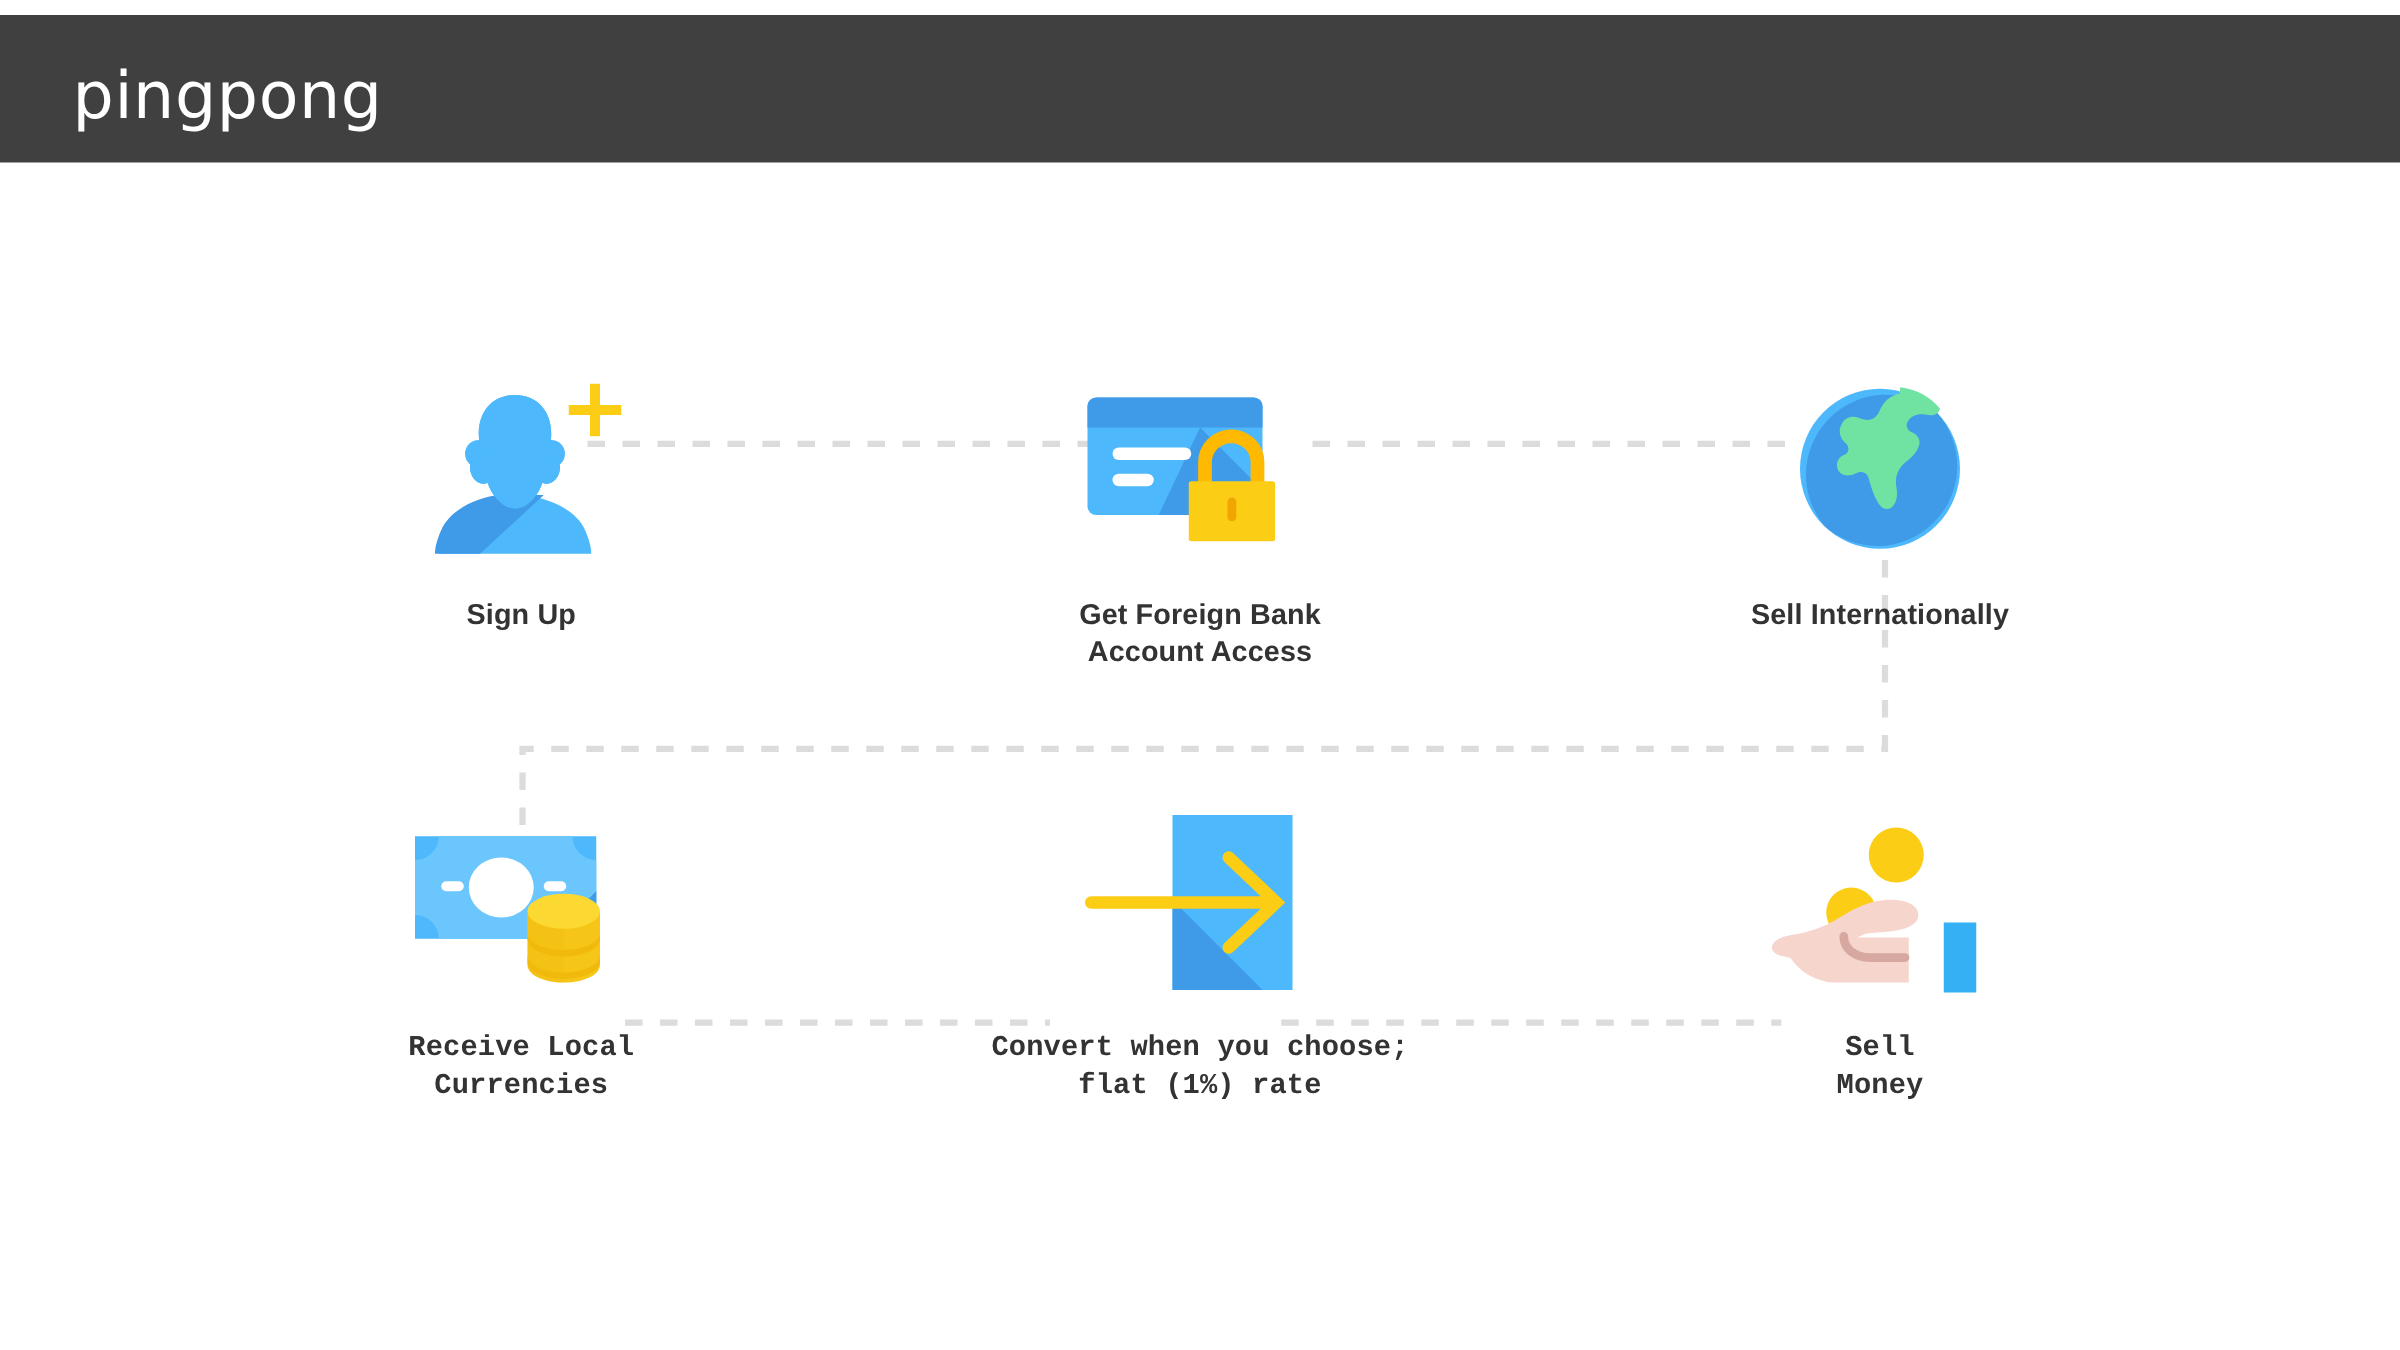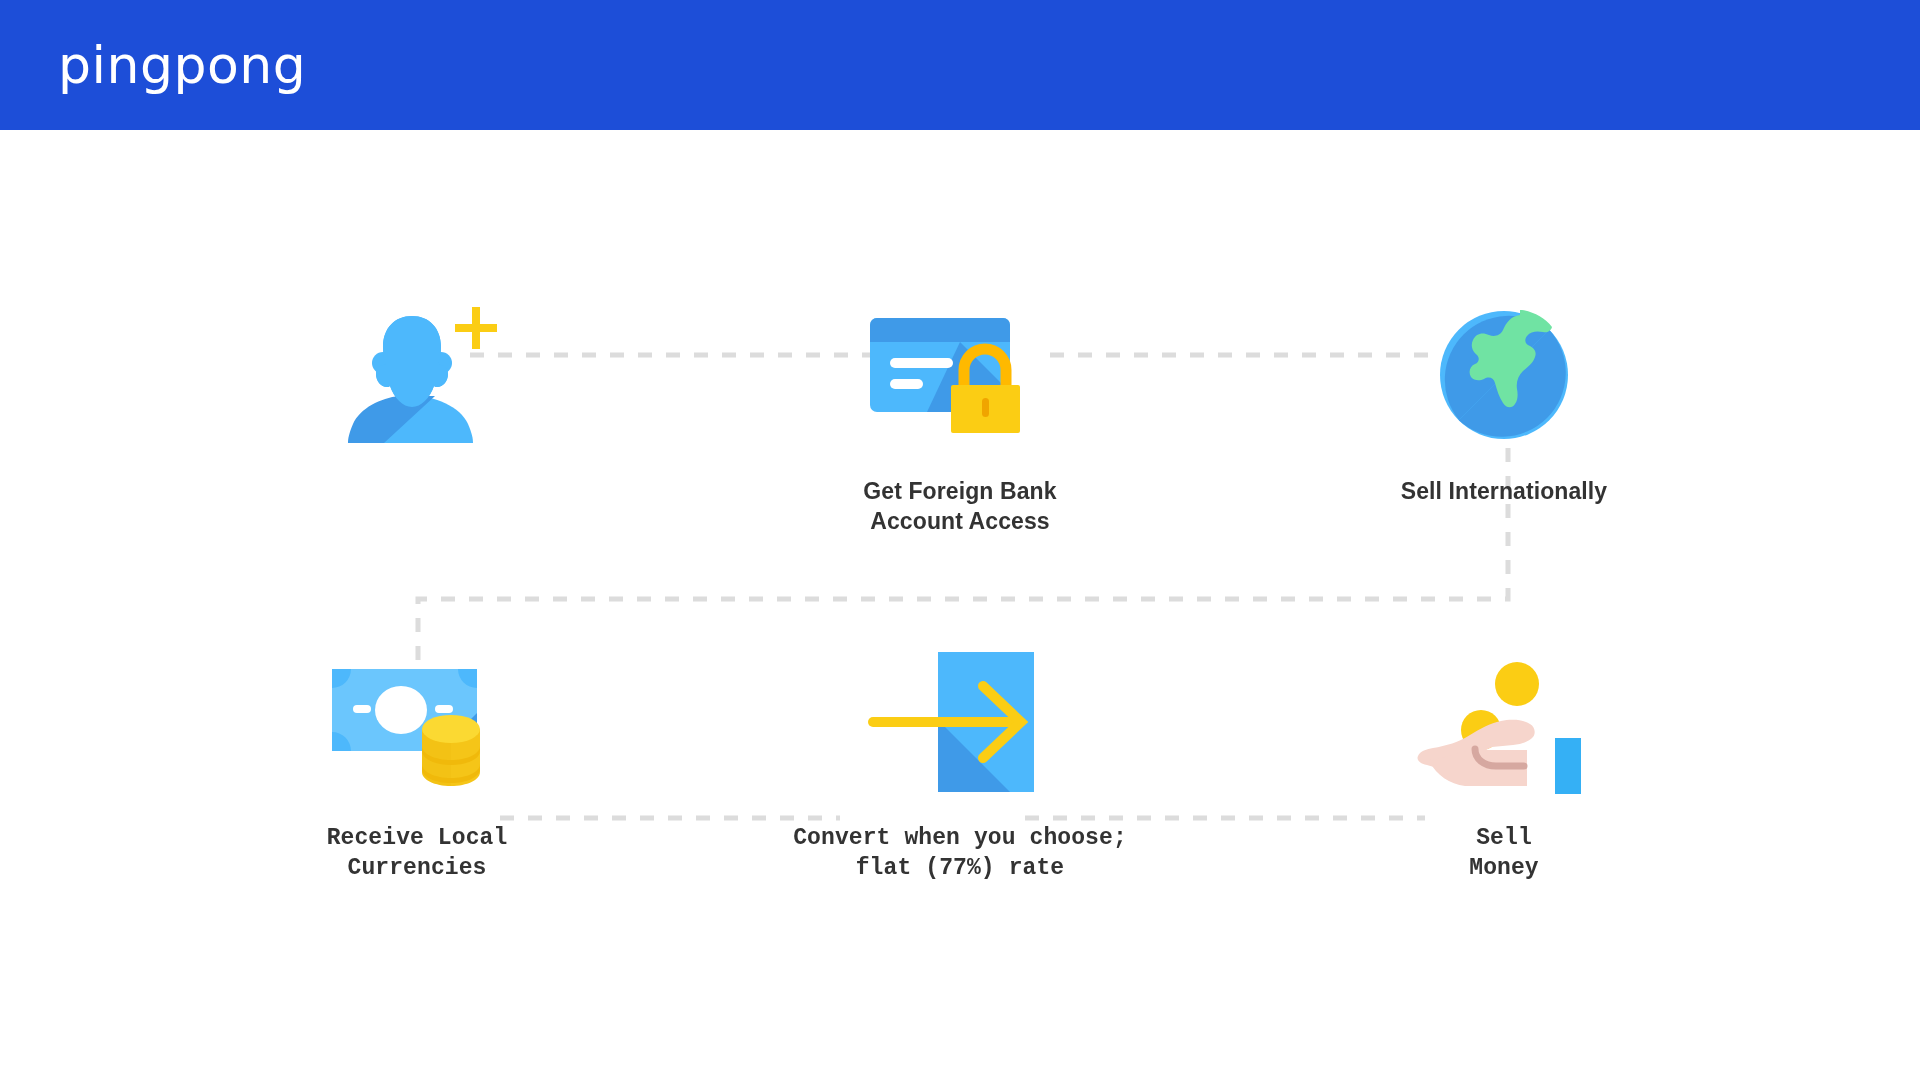--- a/index.html
+++ b/index.html
@@ -19,24 +19,24 @@
     width: 1920px;
     height: 1080px;
     background: #ffffff;
     box-sizing: border-box;
   }
 
   
   .header {
     position: absolute;
     left: 0;
-    top: 0;
+    top: 12px;
     width: 1920px;
     height: 130px;
-    background: #1d4ed8;
+    background: #404040;
   }
   .logo {
     position: absolute;
     left: 58px;
     top: 30px;
     color: #ffffff;
     font-size: 52px;
     font-weight: 400;
     letter-spacing: 0.5px;
     line-height: 70px;
@@ -138,20 +138,21 @@
           <path fill="#4db8fc" d="M85 96c-22 0-48 10-56 28-4 9-5 15-5 19h122c0-4-1-10-5-19-8-18-34-28-56-28z"></path>
 
           <path fill="#3f9ae8" d="M72 96c-18 2-39 12-46 28-4 9-5 15-5 19h36L108 96z"></path>
 
           <path fill="#4db8fc" d="M56 47c0-19 12-31 29-31s29 12 29 31c0 6-1 12-3 18 5-1 10 3 10 9 0 7-5 13-11 13-1 0-2 0-3-1-4 12-13 21-22 21s-18-9-22-21c-1 1-2 1-3 1-6 0-11-6-11-13 0-6 5-10 10-9-2-6-3-12-3-18z"></path>
 
           <rect x="145" y="7" width="8" height="42" fill="#fbcd14"></rect>
           <rect x="128" y="24" width="42" height="8" fill="#fbcd14"></rect>
         </svg>
       </div>
+      <div class="step-label">Sign Up</div>
     </div>
 
     <div class="step r1 c3">
       <div class="icon-box">
         <svg width="140" height="140" viewBox="0 0 140 140">
           <circle cx="70" cy="70" r="64" fill="#4db8fc"></circle>
 
           <path fill="#3f9ae8" d="M115 25 25 115A64 64 0 0 0 115 25z" transform="rotate(180 70 70)"></path>
           <path fill="#3f9ae8" d="M24.8 115.2A64 64 0 0 1 115.2 24.8z" opacity="0"></path>
           <path fill="#3f9ae8" d="M115.2 24.8 24.8 115.2A64 64 0 0 0 115.2 24.8z"></path>
@@ -221,21 +222,21 @@
           <rect x="78" y="10" width="96" height="140" fill="#4db8fc"></rect>
 
           <path fill="#3f9ae8" d="M78 78l72 72H78z"></path>
 
           <rect x="8" y="75" width="150" height="10" rx="5" fill="#fbcd14"></rect>
 
           <path fill="none" stroke="#fbcd14" stroke-width="10" stroke-linecap="round" stroke-linejoin="miter" d="M123 44l38 36-38 36"></path>
         </svg>
       </div>
       <div class="step-label">Convert when you choose;
-flat (77%) rate</div>
+flat (1%) rate</div>
     </div>
 
     <div class="step r2 c3">
       <div class="icon-box">
         <svg width="190" height="160" viewBox="0 0 190 160">
 
           <circle cx="108" cy="42" r="22" fill="#fbcd14"></circle>
           <circle cx="72" cy="88" r="20" fill="#fbcd14"></circle>
 
           <path fill="#f6d5cc" d="M18 123c-7-1-11-5-9-9 2-5 9-7 15-8 13-2 26-6 37-13 10-6 20-12 31-14 9-2 22-2 29 3 5 3 6 9 3 13-4 5-12 7-20 8-7 1-14 1-21 2l-40 20c-8 4-17 0-25-2z"></path>

